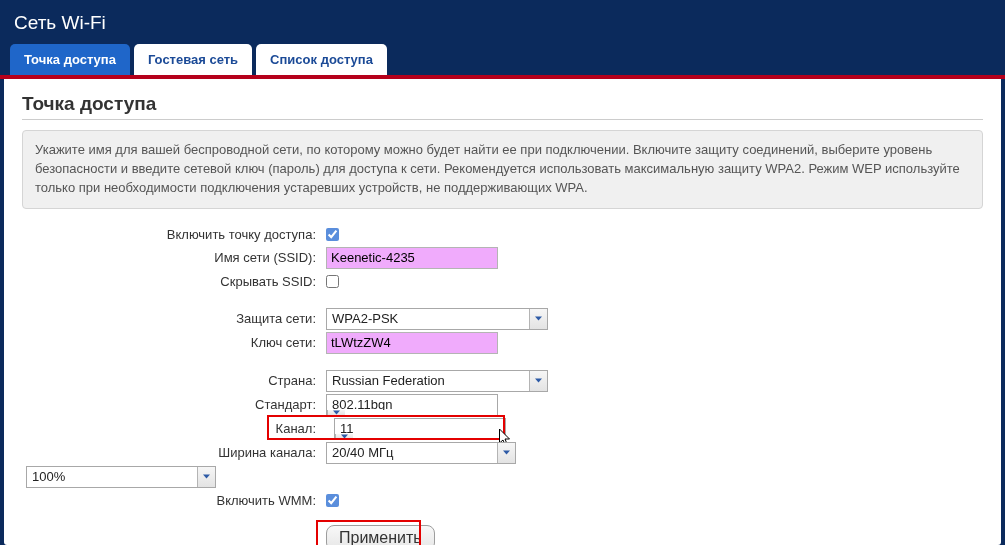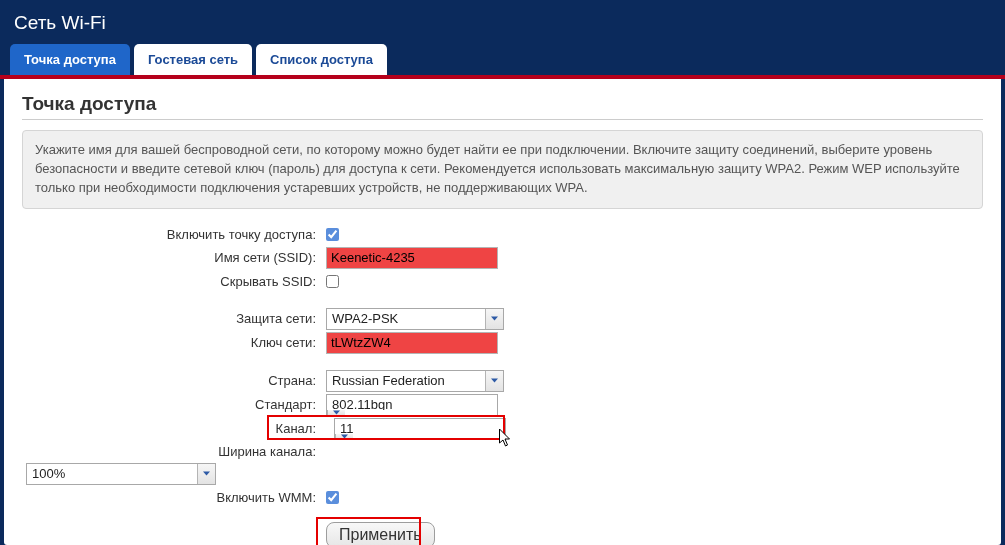--- a/index.html
+++ b/index.html
@@ -86,34 +86,34 @@
   .form-field {
     position:relative;
     padding:1px 0 1px 4px;
   }
   input[type="text"] {
     font-size:13px;
     height:22px;
     border:1px solid #b4b4b4;
     padding:1px 4px;
     width:172px;
-    background:#ef4444;
+    background:#f0abfc;
   }
   input[type="checkbox"] {
     margin:4px 0 0 0;
     accent-color:#5a8edc;
   }
   .select-like {
     display:flex;
     align-items:stretch;
     border:1px solid #a8a8a8;
     height:22px;
     background:#fff;
     font-size:13px;
-    width:178px;
+    width:222px;
   }
   .select-like.w172 { width:172px;flex-direction:column; }
   .select-like.w190 { width:190px; }
   .select-text {
     flex:1;
     padding:2px 5px;
     overflow:hidden;
     white-space:nowrap;
     color:#222;
   }
@@ -246,20 +246,30 @@
           </div>
         </div>
         <div id="hl-canal" class="highlight-box"></div>
         <svg class="cursor-arrow" viewBox="0 0 12 18">
           <path d="M0 0 L0 14 L3.5 11 L6 17 L8 16 L5.5 10 L10 10 Z" fill="#fff" stroke="#000" stroke-width="1"></path>
         </svg>
       </div>
 
       <div class="form-row">
         <div class="form-label">Ширина канала:</div>
+        <div class="form-field">
+          <div class="select-like w190">
+            <div class="select-text">20/40 МГц</div>
+            <div class="select-arrow">
+                <svg viewBox="0 0 10 6">
+                  <path d="M0 0 L10 0 L5 6 Z" fill="#2d5aa6"></path>
+                </svg>
+              </div>
+          </div>
+        </div>
       </div>
 
       <div class="form-row">
         <div class="form-field">
           <div class="select-like w190">
             <div class="select-text">100%</div>
             <div class="select-arrow">
                 <svg viewBox="0 0 10 6">
                   <path d="M0 0 L10 0 L5 6 Z" fill="#2d5aa6"></path>
                 </svg>

